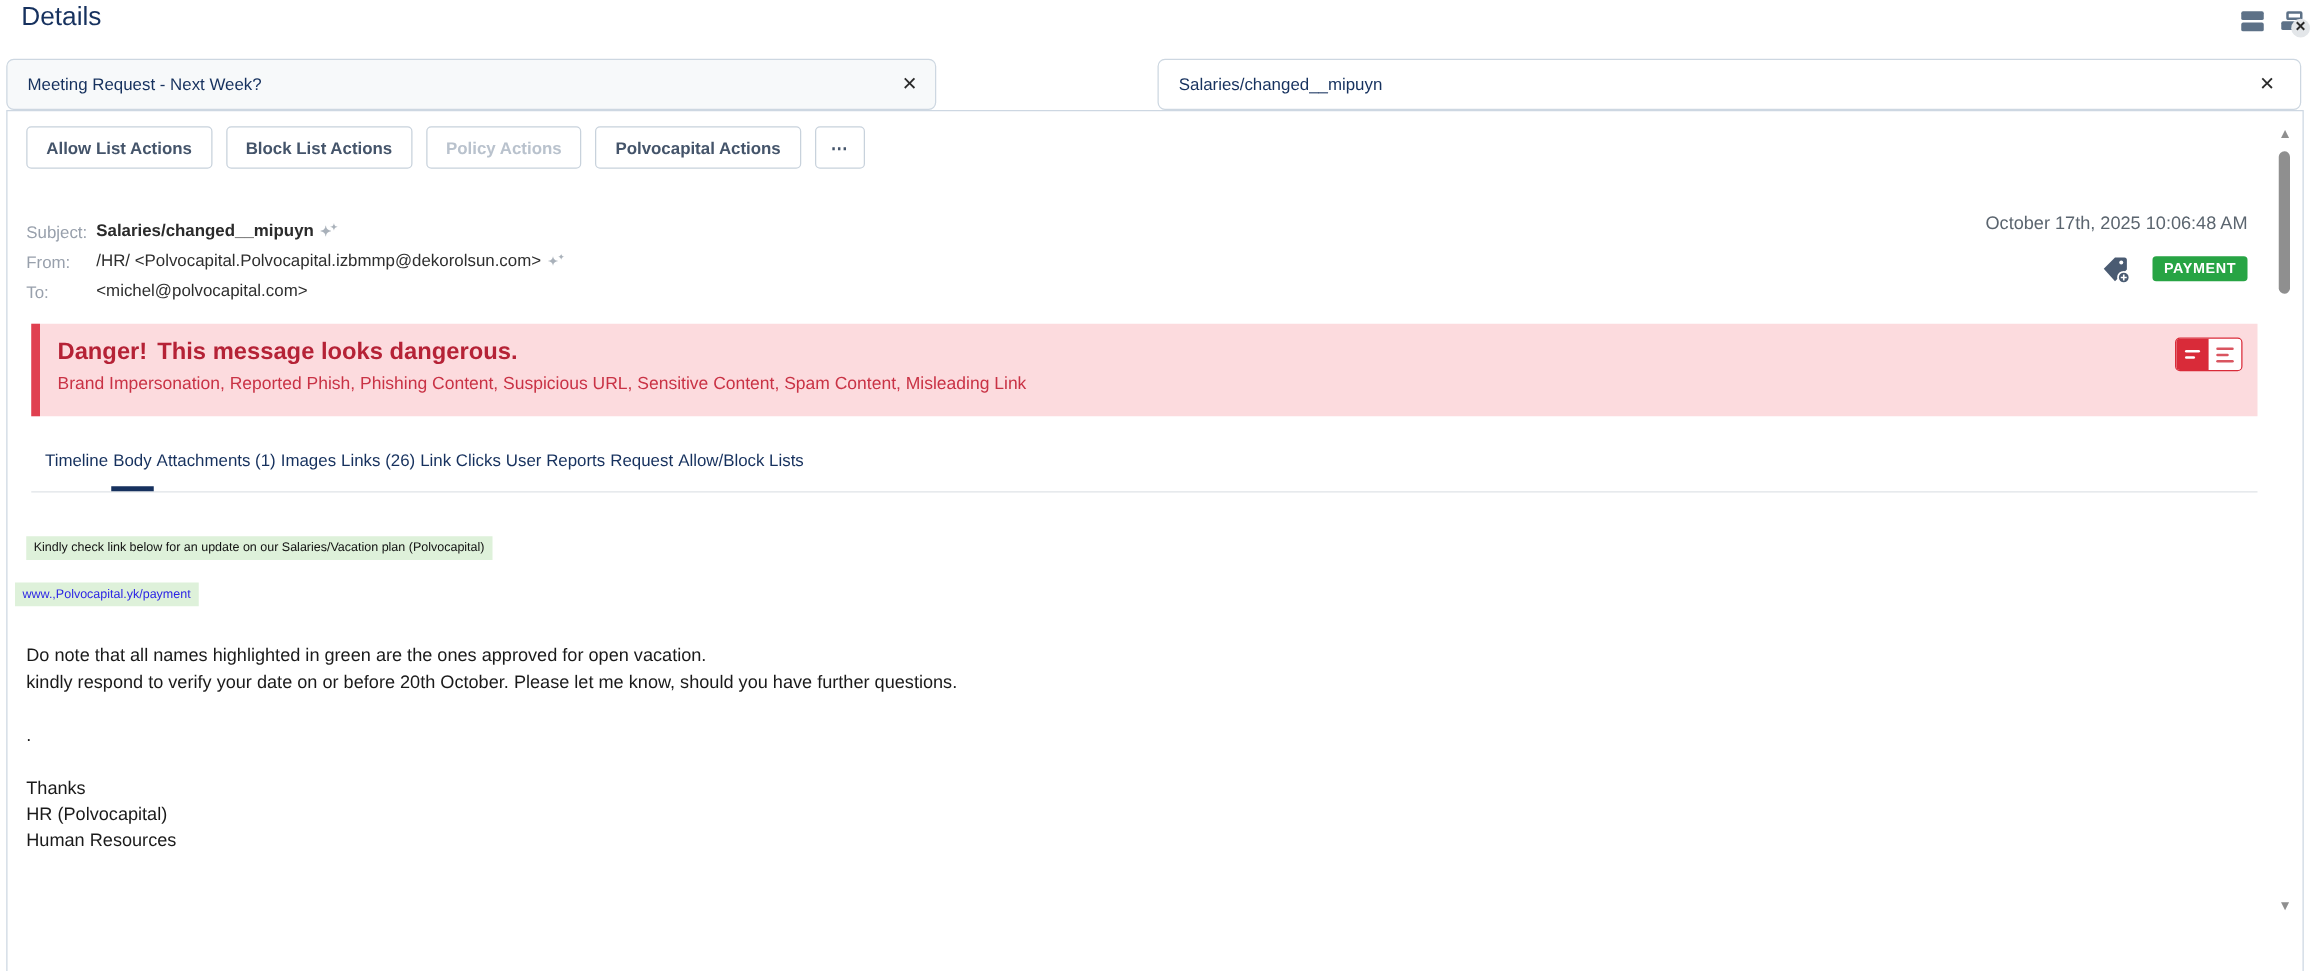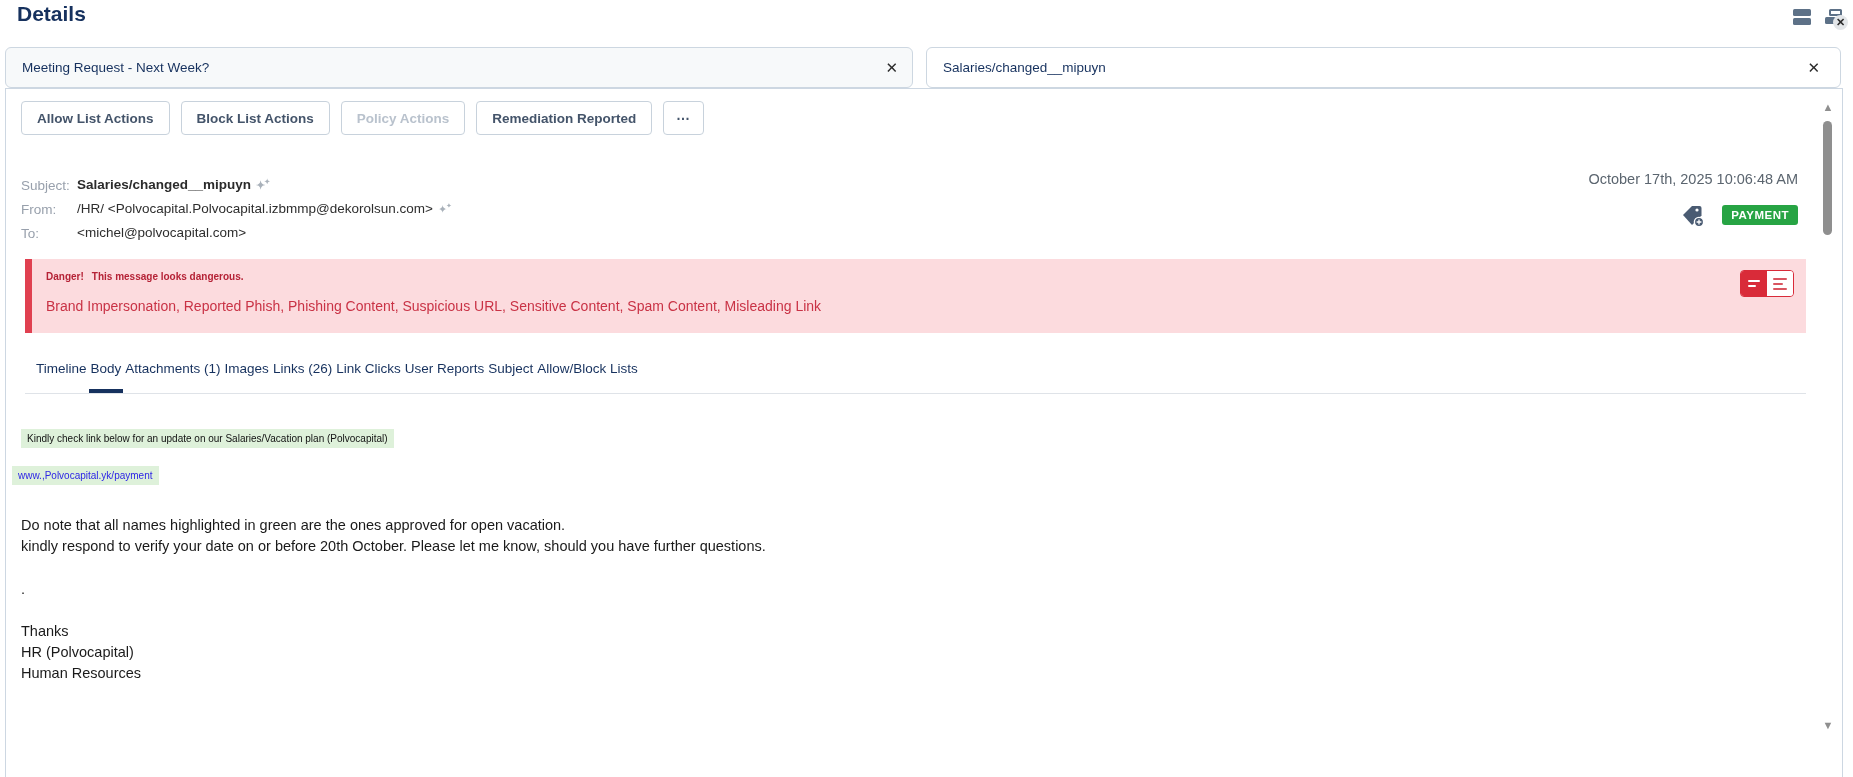--- a/index.html
+++ b/index.html
@@ -8,21 +8,21 @@
     position: relative;
     width: 1853px; height: 777px;
     background: #ffffff;
     font-family: "Liberation Sans", sans-serif;
     overflow: hidden;
     color: #1a1a1a;
   }
   
   .page-title {
     position: absolute; left: 17px; top: 2px;
-    font-size: 21px; font-weight: bold; color: #16315e;
+    font-size: 21px; font-weight: normal; color: #16315e;
   }
   .header-icons { position: absolute; right: 8px; top: 6px; display: flex; gap: 10px; }
   .hicon { width: 22px; height: 22px; cursor: pointer; position: relative; }
   .hicon .bar { position: absolute; left: 2px; width: 18px; height: 7px; background: #5d7187; border-radius: 1.5px; }
   .hicon .bar.b1 { top: 3px; } .hicon .bar.b2 { top: 12px; }
   .hicon.close-all .bar { width: 12px; }
   .hicon.close-all .bar.b1 { background: transparent; border: 2px solid #5d7187; height: 7px; left: 6px; width: 13px;}
   .hicon.close-all .bar.b2 { top: 11px; width: 14px;}
   .hicon.close-all .xbadge {
     position: absolute; right: -3px; bottom: -2px;
@@ -34,21 +34,21 @@
   .doc-tab {
     position: absolute; top: 47px; height: 41px;
     border: 1px solid #cdd7e1; border-radius: 6px;
     display: flex; align-items: center;
     font-size: 13.5px; color: #16315e; cursor: pointer;
   }
   .doc-tab .label { padding-left: 16px; white-space: nowrap; }
   .doc-tab .close-x {
     position: absolute; font-size: 15px; color: #2b2b2b; cursor: pointer; line-height: 1;
   }
-  .tab-1 { left: 5px; width: 908px; background: #f7f9fa; }
+  .tab-1 { left: 5px; width: 744px; background: #f7f9fa; }
   .tab-1 .close-x { right: 14px; }
   .tab-2 { left: 926px; width: 915px; background: #ffffff; }
   .tab-2 .close-x { right: 20px; }
   
   .panel {
     position: absolute; left: 5px; top: 88px; width: 1838px; height: 738px;
     background: #ffffff; border: 1px solid #cdd7e2;
   }
   
   .actions { position: absolute; left: 15px; top: 12px; display: flex; gap: 11px; }
@@ -70,21 +70,21 @@
   .tag-add-icon { width: 24px; height: 24px; cursor: pointer; }
   .payment-badge {
     background: #27a444; color: #ffffff; font-size: 11.5px; font-weight: bold;
     letter-spacing: 0.5px; padding: 4px 9px; border-radius: 3px; cursor: pointer;
   }
   
   .danger {
     position: absolute; left: 19px; top: 170px; width: 1781px; height: 74px;
     background: #fcdbde; border-left: 7px solid #e04050;
   }
-  .danger .d-title { position: absolute; left: 14px; top: 12px; font-size: 10px; font-weight: bold; color: #b52236; }
+  .danger .d-title { position: absolute; left: 14px; top: 12px; font-size: 19px; font-weight: bold; color: #b52236; }
   .danger .d-title .lead { margin-right: 8px; }
   .danger .d-reasons { position: absolute; left: 14px; top: 39px; font-size: 14px; color: #c93245; }
   .danger-toggle {
     position: absolute; right: 12px; top: 11px; display: flex;
     border: 1px solid #d92b39; border-radius: 4px; overflow: hidden; height: 27px;
   }
   .dt-seg { width: 26px; height: 100%; cursor: pointer; display: flex; flex-direction: column; justify-content: center; align-items: center; gap: 3px; }
   .dt-seg.active { background: #d92b39; }
   .dt-seg.inactive { background: #ffffff; }
   .dt-seg .ln { height: 2px; border-radius: 1px; }
@@ -151,21 +151,21 @@
     <span class="label">Salaries/changed__mipuyn</span>
     <span class="close-x">✕</span>
   </div>
 
   <div class="panel">
 
     <div class="actions">
       <button class="abtn">Allow List Actions</button>
       <button class="abtn">Block List Actions</button>
       <button class="abtn disabled">Policy Actions</button>
-      <button class="abtn">Remediation Reported</button>
+      <button class="abtn">Polvocapital Actions</button>
       <button class="abtn more">⋯</button>
     </div>
 
     <div class="meta-label" style="top: 89px;">Subject:</div>
     <div class="meta-value bold" style="top: 88px;">
       <span>Salaries/changed__mipuyn</span><span class="sparkle"><span>✦</span><span class="sp2">✦</span></span>
     </div>
     <div class="meta-label" style="top: 113px;">From:</div>
     <div class="meta-value" style="top: 112px;">
       <span>/HR/ &lt;Polvocapital.Polvocapital.izbmmp@dekorolsun.com&gt;</span><span class="sparkle"><span>✦</span><span class="sp2">✦</span></span>
@@ -203,21 +203,21 @@
     </div>
 
     <div class="content-tabs">
       <div class="ctab">Timeline</div>
       <div class="ctab active">Body</div>
       <div class="ctab">Attachments  (1)</div>
       <div class="ctab">Images</div>
       <div class="ctab">Links  (26)</div>
       <div class="ctab">Link Clicks</div>
       <div class="ctab">User Reports</div>
-      <div class="ctab">Subject</div>
+      <div class="ctab">Request</div>
       <div class="ctab">Allow/Block Lists</div>
     </div>
 
     <div class="mailbody">
       <span class="hl hl-1">Kindly check link below for an update on our Salaries/Vacation plan (Polvocapital)</span>
       <span class="hl hl-link"><a>www.,Polvocapital.yk/payment</a></span>
       <div class="para">
         <div>Do note that all names highlighted in green are the ones approved for open vacation.</div>
         <div>kindly respond to verify your date on or before 20th October. Please let me know, should you have further questions.</div>
       </div>

